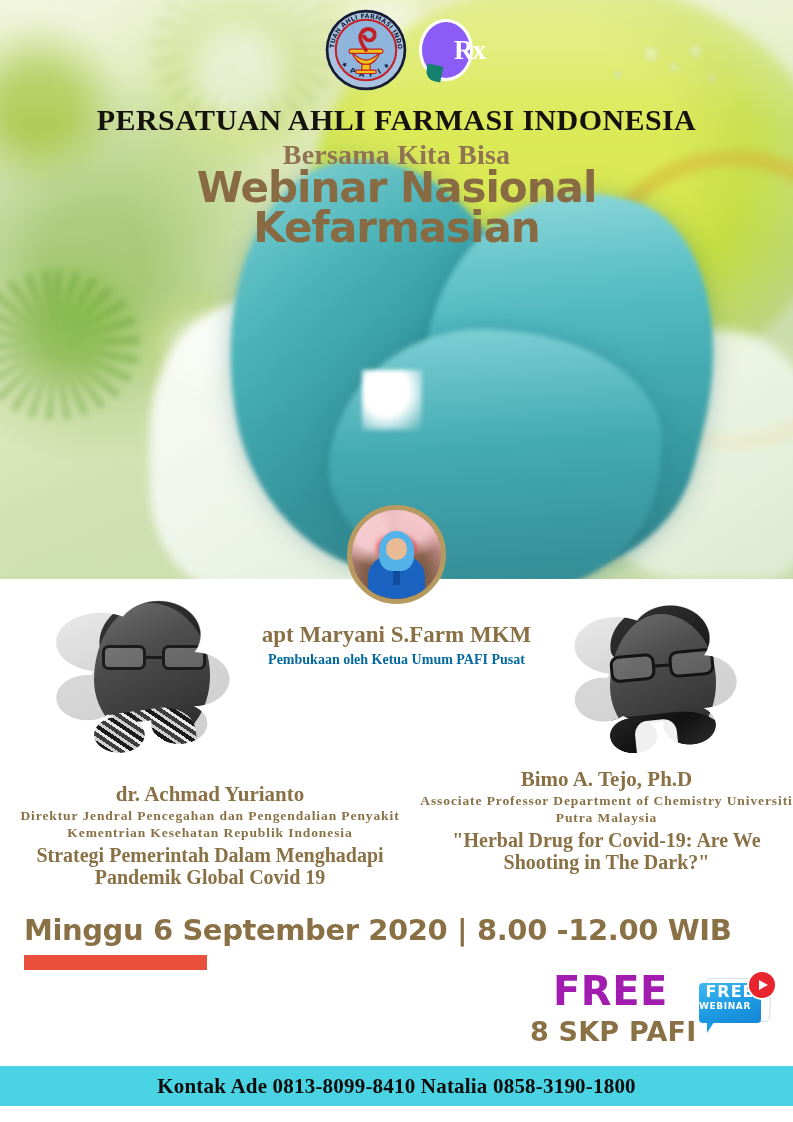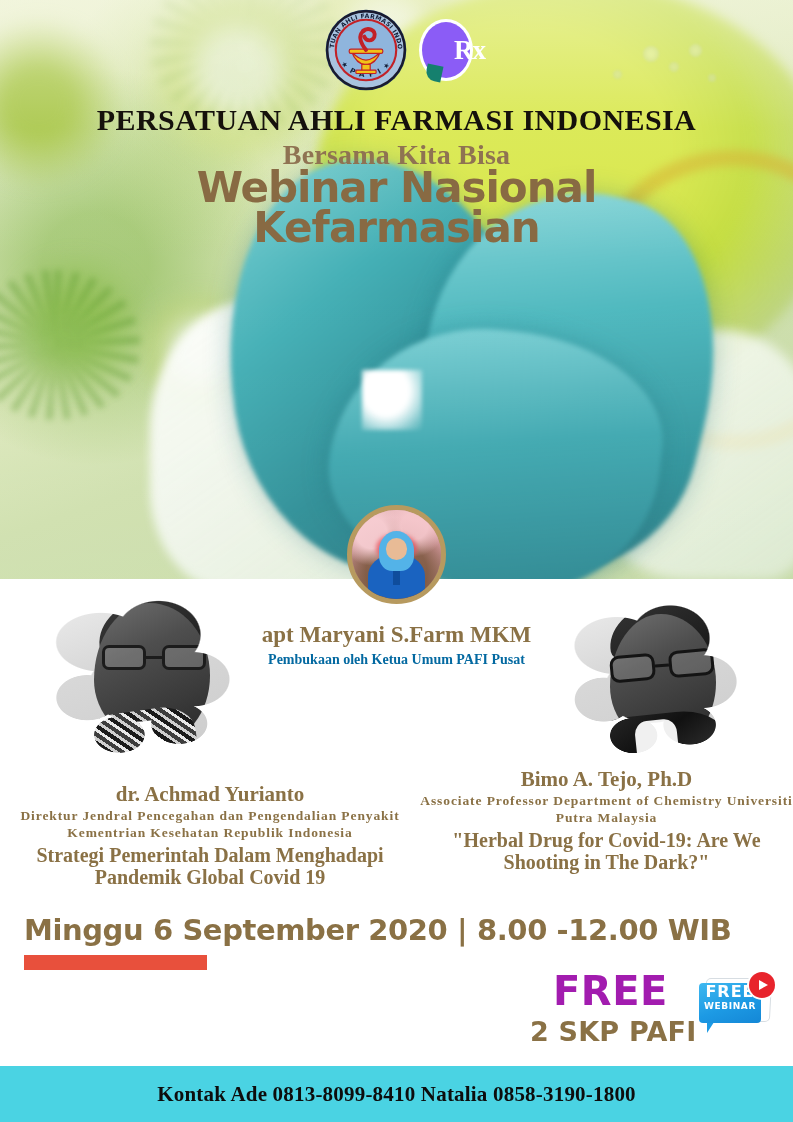--- a/index.html
+++ b/index.html
@@ -346,40 +346,40 @@
     position:absolute; left:10px; top:45px; width:0; height:0;
     border-left:9px solid #1d9ae4; border-bottom:14px solid transparent;
   }
   .lb-live{
     position:absolute; left:2px; top:10px; width:62px;
     text-align:center; color:#ffffff; font-weight:700;
     font-family:"DejaVu Sans", sans-serif; font-size:16px; letter-spacing:1px;
     line-height:1;
   }
   .lb-web{
-    position:absolute; left:2px; top:28px; width:62px;
+    position:absolute; left:2px; top:28px; width:44px;
     text-align:center; color:#ffffff; font-weight:700;
     font-family:"DejaVu Sans", sans-serif; font-size:9px; letter-spacing:.6px;
     line-height:1;
   }
   .lb-play{
     position:absolute; right:0px; top:-2px; width:26px; height:26px;
     border-radius:50%; background:#e8242c;
     display:flex; align-items:center; justify-content:center;
     box-shadow:0 0 0 2px #ffffff;
   }
   .lb-play i{
     width:0; height:0; border-left:9px solid #ffffff;
     border-top:5.5px solid transparent; border-bottom:5.5px solid transparent;
     margin-left:3px;
   }
 
   
   .footer{
-    position:absolute; left:0; top:1066px; width:793px; height:56px;
+    position:absolute; left:0; top:1066px; width:793px; height:40px;
     background:#4ad3e3; z-index:9;
     display:flex; align-items:center; justify-content:center;
   }
   .footer-text{
     font-family:"Liberation Serif", serif; font-weight:700;
     font-size:21px; color:#0d0d0d; letter-spacing:.2px;
   }
 </style>
 </head>
 <body>
@@ -501,21 +501,21 @@
   <div class="sp-right">
     <div class="sp-name">Bimo A. Tejo, Ph.D</div>
     <div class="sp-affil">Associate Professor Department of Chemistry Universiti Putra Malaysia</div>
     <div class="sp-topic">"Herbal Drug for Covid-19: Are We Shooting in The Dark?"</div>
   </div>
 
   <div class="date-line">Minggu  6 September  2020 | 8.00 -12.00 WIB</div>
   <div class="red-bar"></div>
 
   <div class="free-word">FREE</div>
-  <div class="skp-word">2 SKP PAFI</div>
+  <div class="skp-word">8 SKP PAFI</div>
 
   <div class="live-badge">
     <div class="lb-back"></div>
     <div class="lb-tail"></div>
     <div class="lb-front"></div>
     <div class="lb-live">FREE</div>
     <div class="lb-web">WEBINAR</div>
     <div class="lb-play">
         <i></i>
       </div>

